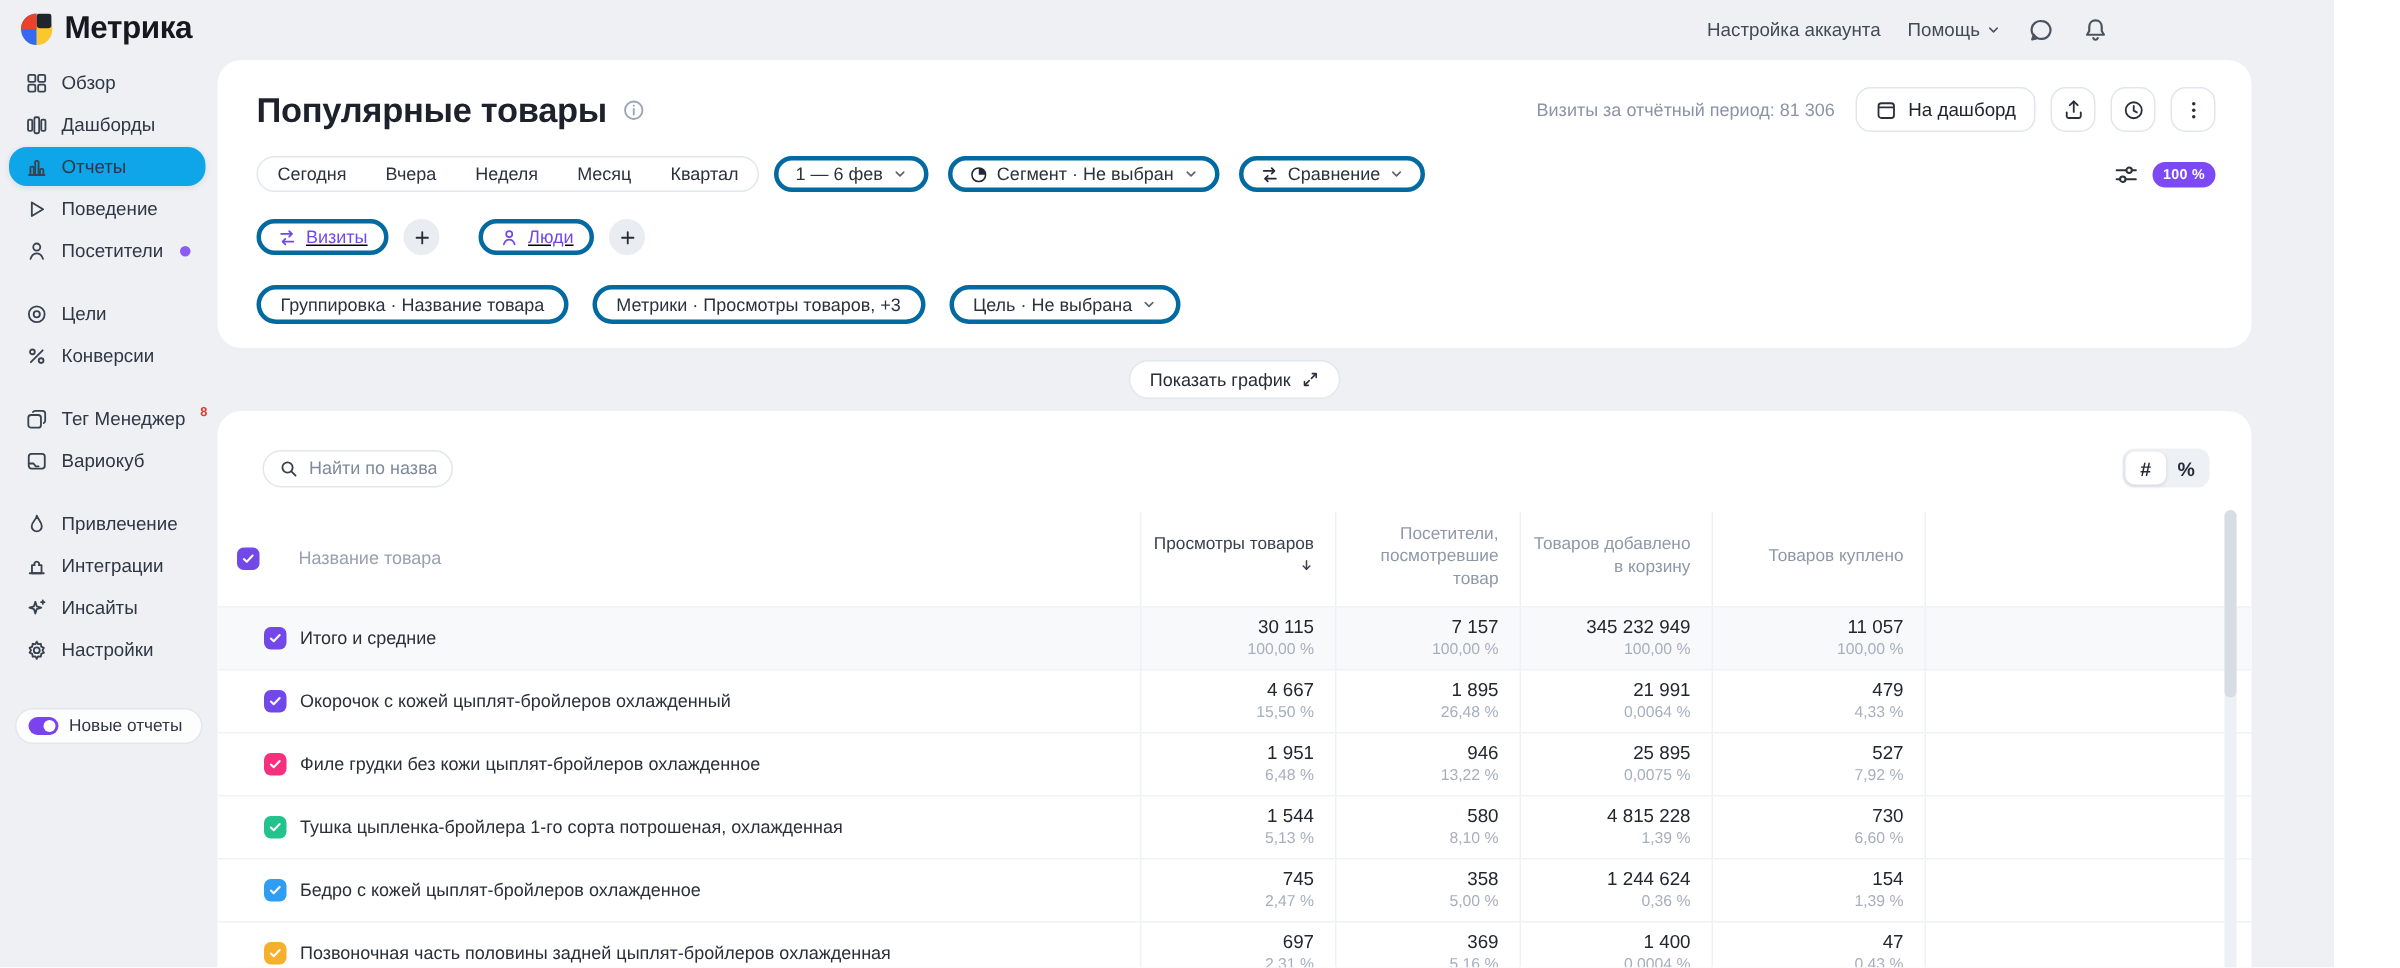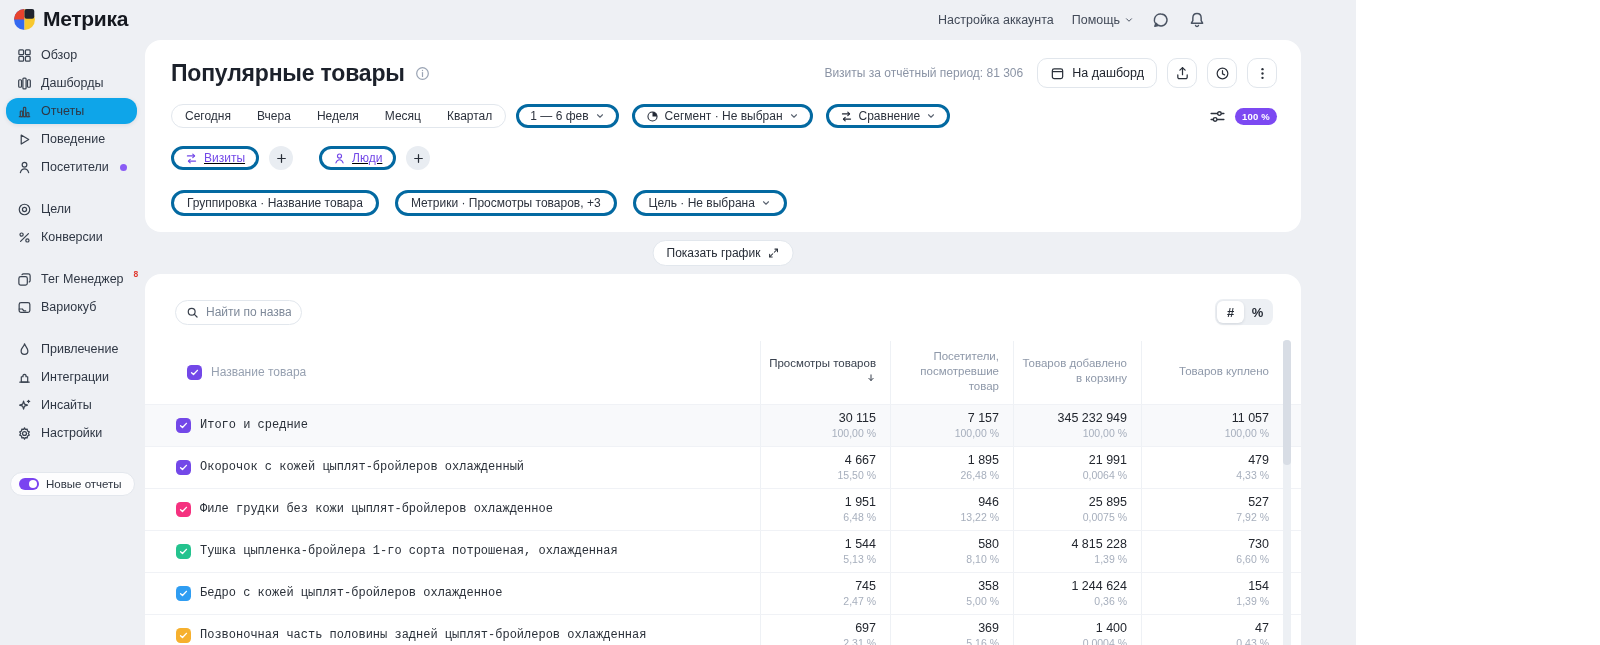--- a/index.html
+++ b/index.html
@@ -1,18 +1,18 @@
 <!DOCTYPE html>
 <html><head>
 <meta charset="utf-8">
 <style>
   * { margin:0; padding:0; box-sizing:border-box; }
   html,body { width:1600px; height:645px; }
   body { font-family:"Liberation Sans", sans-serif; }
-  .app { position:relative; width:1356px; height:645px; background:#eef0f4; overflow:hidden; }
+  .app { position:relative; width:1556px; height:645px; background:#eef0f4; overflow:hidden; }
 
   
   .topbar { position:absolute; top:0; left:0; right:0; height:40px; }
   .logo { position:absolute; left:14px; top:7px; display:flex; align-items:center; gap:8px; }
   .logo-text { font-size:21px; font-weight:700; color:#15181f; letter-spacing:-0.3px; }
   .topbar-right { position:absolute; right:150px; top:0; height:40px; display:flex; align-items:center; gap:18px; }
   .topbar-link { font-size:12.5px; color:#3f4document856; color:#424a58; cursor:pointer; }
   .help-wrap { display:flex; align-items:center; gap:4px; cursor:pointer; }
   .top-icon { width:18px; height:18px; color:#4a5362; cursor:pointer; display:flex; align-items:center; }
   svg { display:block; }
@@ -77,28 +77,28 @@
   .search-box { display:flex; align-items:center; gap:7px; width:127px; height:25px; border:1px solid #e2e7ed; border-radius:12.5px; padding:0 10px; }
   .search-box svg { width:13px; height:13px; color:#39404c; flex:none; }
   .search-box input { border:none; outline:none; width:100%; font-size:12px; color:#2d333d; font-family:"Liberation Sans",sans-serif; background:transparent; }
   .search-box input::placeholder { color:#7e8999; }
   .fmt-toggle { margin-left:auto; display:flex; align-items:center; height:26px; background:#edf0f4; border-radius:8px; padding:2px; }
   .fmt-seg { width:27px; height:22px; display:flex; align-items:center; justify-content:center; font-size:13px; font-weight:600; color:#272d37; border-radius:6px; cursor:pointer; }
   .fmt-seg.active { background:#fff; box-shadow:0 1px 3px rgba(25,35,60,.12); }
 
   .tbl { margin-top:16px; }
   .trow { display:grid; grid-template-columns:615px 130px 123px 128px 142px 1fr; align-items:stretch; }
-  .th-name { display:flex; align-items:center; gap:9px; padding:12px 0 12px 42px; font-size:12px; color:#97a1b1; }
+  .th-name { display:flex; align-items:center; gap:26px; padding:12px 0 12px 13px; font-size:12px; color:#97a1b1; }
   .th-num { text-align:right; padding:8px 14px 10px 6px; font-size:11.5px; color:#8e98a9; line-height:1.3; border-left:1px solid #eef1f5; display:flex; flex-direction:column; justify-content:center; align-items:flex-end; }
   .th-num.sorted { color:#39414e; }
   .sort-arrow { width:10px; height:10px; color:#39414e; display:inline-block; vertical-align:-1px; margin-left:2px; }
   .filler { border-left:1px solid #eef1f5; }
   .brow { border-top:1px solid #f0f2f6; }
   .brow.total { background:#f8f9fb; }
-  .cell-name { display:flex; align-items:center; gap:9px; padding:0 10px 0 31px; font-size:12px; color:#2a3039; min-height:41px;font-family:Liberation Mono, monospace; }
+  .cell-name { display:flex; align-items:center; gap:9px; padding:0 10px 0 31px; font-size:12px; color:#2a3039; min-height:41px; }
   .cell-name .nm { cursor:pointer; }
   .cell-num { text-align:right; padding:6px 14px 6px 4px; border-left:1px solid #eef1f5; display:flex; flex-direction:column; justify-content:center; align-items:flex-end; }
   .val { font-size:12.5px; color:#23272f; white-space:nowrap; }
   .pct { font-size:10.5px; color:#a7afbd; margin-top:2px; white-space:nowrap; }
   .cb { width:15px; height:15px; border-radius:4.5px; flex:none; display:flex; align-items:center; justify-content:center; cursor:pointer; }
   .cb svg { width:9px; height:9px; color:#fff; }
 
   .vscroll { position:absolute; right:10px; top:66px; bottom:10px; width:8px; background:#edf0f4; border-radius:4px; }
   .vscroll .thumb { position:absolute; top:0; left:0; width:8px; height:125px; background:#d8dde5; border-radius:4px; }
 </style>

